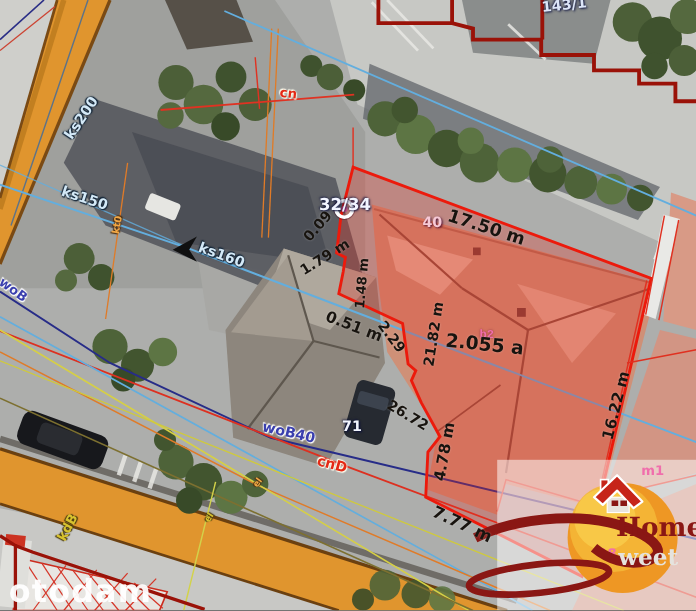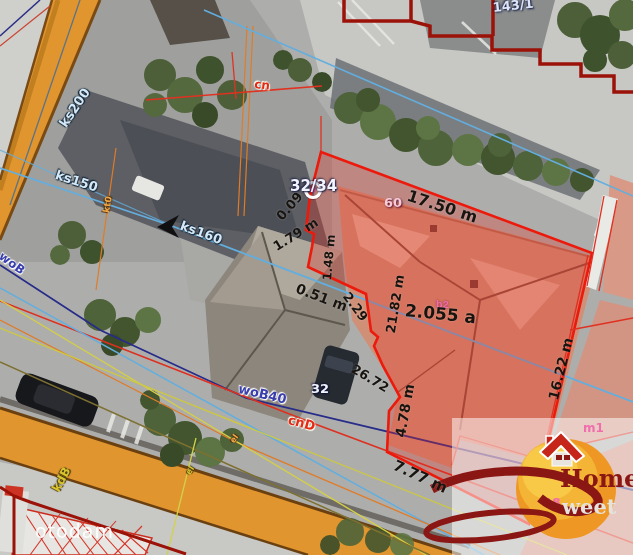--- a/index.html
+++ b/index.html
@@ -13,22 +13,22 @@
   .c-meas{color:#18140f;font-weight:bold;text-shadow:0 0 2px rgba(255,255,255,.35);}
   .c-white{color:#f2f5ff;font-weight:bold;text-shadow:1px 1px 2px rgba(10,15,60,.95),-1px -1px 2px rgba(10,15,60,.7);}
   .c-bluename{color:#d4e9f7;font-weight:bold;text-shadow:1px 1px 1px #16283a,-1px -1px 1px #16283a,0 0 2px #16283a;}
   .c-navy{color:#3a3fae;font-weight:bold;text-shadow:1px 1px 1px #fff,-1px -1px 1px #fff,0 0 2px #fff;}
   .c-red{color:#e42916;font-weight:bold;text-shadow:1px 1px 1px #ffe,-1px -1px 1px #ffe,0 0 2px #fff;}
   .c-yellow{color:#d8c22e;font-weight:bold;text-shadow:1px 1px 1px #4a3c10,-1px -1px 1px #4a3c10;}
   .c-orange{color:#f2a845;font-weight:bold;text-shadow:1px 1px 1px #503010,-1px -1px 1px #503010;}
   .c-pink{color:#f06eac;font-weight:bold;text-shadow:0 0 2px rgba(90,0,50,.6);}
   .c-pinknum{color:#f6c9d6;font-weight:bold;text-shadow:1px 1px 2px rgba(60,0,40,.85);}
   #watermark{
-    position:absolute;left:8px;top:520px;font-size:19px;font-weight:normal;
-    color:#fff;opacity:.94;letter-spacing:1px;pointer-events:none;margin-left:27px;
+    position:absolute;left:8px;top:520px;font-size:29px;font-weight:bold;
+    color:#fff;opacity:.94;letter-spacing:1px;pointer-events:none;
   }
 </style>
 </head>
 <body>
 
 <div id="stage">
 
 <svg id="scene" width="633" height="555" viewBox="0 0 633 555">
 
   <g>
@@ -279,22 +279,22 @@
   <div class="lbl c-red" style="left:255px;top:78px;font-size:12px;transform:rotate(6deg);">cn</div>
   <div class="lbl c-navy" style="left:4px;top:250px;font-size:12px;transform:rotate(36deg);">woB</div>
   <div class="lbl c-navy" style="left:240px;top:382px;font-size:13px;transform:rotate(13deg);">woB40</div>
   <div class="lbl c-red" style="left:290px;top:413px;font-size:13px;transform:rotate(15deg);">cnD</div>
   <div class="lbl c-yellow" style="left:50px;top:488px;font-size:12px;transform:rotate(-62deg);">kdB</div>
   <div class="lbl c-orange" style="left:229px;top:440px;font-size:8px;transform:rotate(-55deg);">el</div>
   <div class="lbl c-yellow" style="left:185px;top:472px;font-size:8px;transform:rotate(-58deg);">el</div>
 
   <div class="lbl c-white" style="left:290px;top:158px;font-size:15px;margin-top:21px;">32/34</div>
   <div class="lbl c-white" style="left:492px;top:1px;font-size:13px;transform:rotate(-6deg);color:#dde6f8;">143/1</div>
-  <div class="lbl c-pinknum" style="left:384px;top:196px;font-size:13px;">60</div>
-  <div class="lbl c-white" style="left:311px;top:382px;font-size:13px;">32</div>
+  <div class="lbl c-pinknum" style="left:384px;top:196px;font-size:13px;">40</div>
+  <div class="lbl c-white" style="left:311px;top:382px;font-size:13px;">71</div>
   <div class="lbl c-pink" style="left:436px;top:300px;font-size:11px;font-family:Liberation Mono, monospace;">b2</div>
 
   <div class="lbl c-meas" style="left:406px;top:302px;font-size:17px;transform:rotate(6deg);">2.055 a</div>
   <div class="lbl c-meas" style="left:410px;top:188px;font-size:16px;transform:rotate(18deg);">17.50 m</div>
   <div class="lbl c-meas" style="left:546px;top:398px;font-size:14px;transform:rotate(-76deg);">16.22 m</div>
   <div class="lbl c-meas" style="left:393px;top:436px;font-size:14px;transform:rotate(-80deg);">4.78 m</div>
   <div class="lbl c-meas" style="left:397px;top:458px;font-size:15px;transform:rotate(25deg);">7.77 m</div>
   <div class="lbl c-meas" style="left:274px;top:214px;font-size:13px;transform:rotate(-49deg);">0.09</div>
   <div class="lbl c-meas" style="left:271px;top:242px;font-size:13px;transform:rotate(-32deg);">1.79 m</div>
   <div class="lbl c-meas" style="left:321px;top:280px;font-size:12px;transform:rotate(-85deg);">1.48 m</div>

